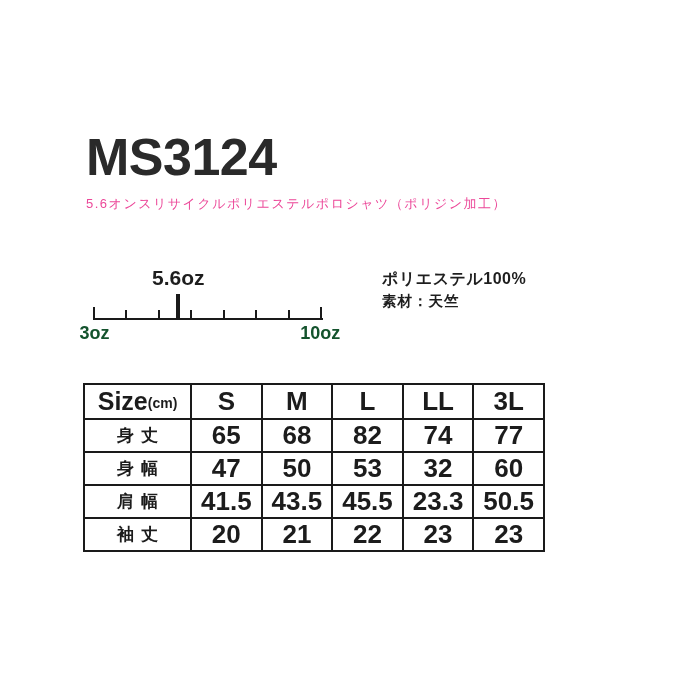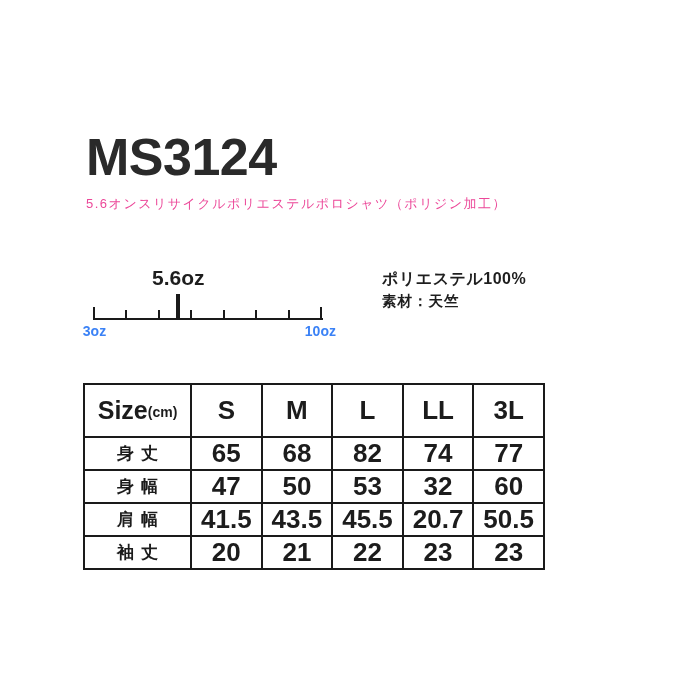--- a/index.html
+++ b/index.html
@@ -85,23 +85,23 @@
     top: 41px;
   }
   .gauge-ticks .tick.value {
     width: 4px;
     height: 26px;
     top: 28px;
   }
   .gauge-min, .gauge-max {
     position: absolute;
     top: 57px;
-    font-size: 14px;
-    font-weight: 600;
-    color: #3b82f6;
+    font-size: 18px;
+    font-weight: 600;
+    color: #14532d;
     white-space: nowrap;
   }
   .gauge-min { left: 0; transform: translateX(-48%); }
   .gauge-max { left: 100%; transform: translateX(-52%); }
 
   
   .material {
     position: absolute;
     left: 382px;
     top: 267px;
@@ -120,21 +120,21 @@
     table-layout: fixed;
     width: 460px;
   }
   .size-table th, .size-table td {
     border: 2px solid #1a1a1a;
     text-align: center;
     vertical-align: middle;
     padding: 0;
     color: #1c1c1c;
   }
-  .size-table thead tr { height: 53px; }
+  .size-table thead tr { height: 35px; }
   .size-table tbody tr { height: 28px; }
   .size-header .size-word {
     font-size: 25px;
     font-weight: bold;
     letter-spacing: 0;
   }
   .size-header .unit-word {
     font-size: 14px;
     font-weight: 600;
     vertical-align: 2px;
@@ -221,21 +221,21 @@
         <td class="cell-value">50</td>
         <td class="cell-value">53</td>
         <td class="cell-value">32</td>
         <td class="cell-value">60</td>
       </tr>
       <tr>
         <td class="row-label">肩幅</td>
         <td class="cell-value">41.5</td>
         <td class="cell-value">43.5</td>
         <td class="cell-value">45.5</td>
-        <td class="cell-value">20.7</td>
+        <td class="cell-value">23.3</td>
         <td class="cell-value">50.5</td>
       </tr>
       <tr>
         <td class="row-label">袖丈</td>
         <td class="cell-value">20</td>
         <td class="cell-value">21</td>
         <td class="cell-value">22</td>
         <td class="cell-value">23</td>
         <td class="cell-value">23</td>
       </tr>

